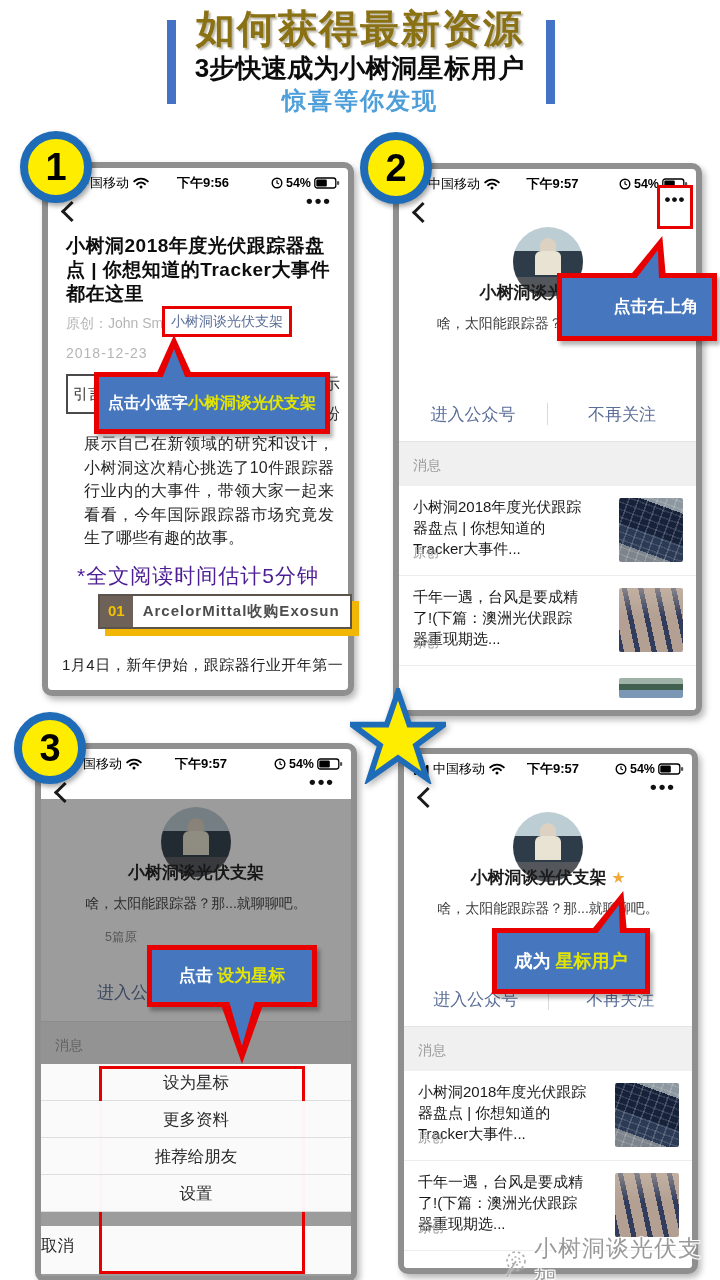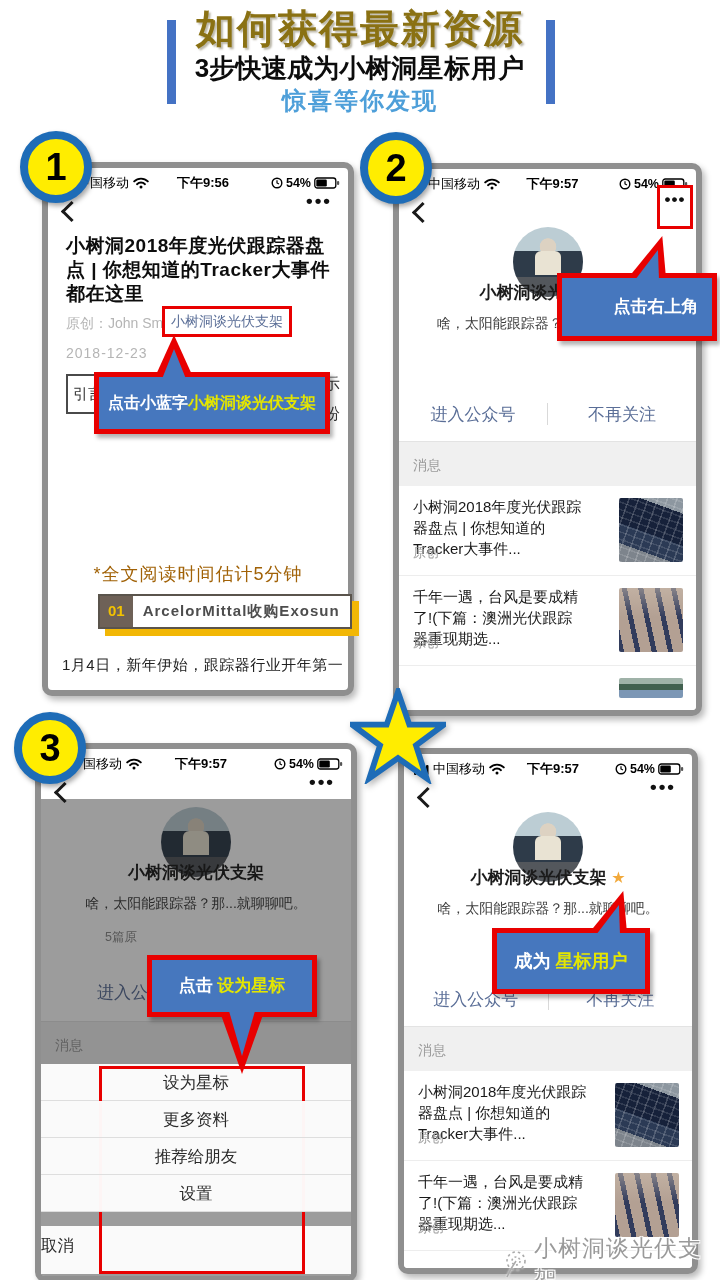--- a/index.html
+++ b/index.html
@@ -62,22 +62,22 @@
   .linkbox .link{font-size:14px;color:#5A6E97;}
   .art-date{position:absolute;top:177px;left:18px;font-size:14px;color:#b5b5b5;letter-spacing:1px;}
   .intro-box{position:absolute;top:206px;left:18px;width:40px;height:36px;border:2px solid #4a4a4a;
         display:flex;align-items:center;justify-content:center;font-size:15px;color:#333;}
   .frag{position:absolute;right:8px;font-size:16px;color:#333;}
   .frag1{top:206px}.frag2{top:236px}
   .c1{left:46px;top:204px;width:226px;height:52px;line-height:52px;font-size:16px;}
   .c1 .to{left:56px}.c1 .ti{left:63px}
   .art-para{position:absolute;top:264px;left:36px;right:14px;font-size:16px;line-height:23.5px;
         color:#262626;text-align:justify;}
-  .read-time{position:absolute;top:394px;left:0;right:0;text-align:center;font-size:18px;
-        color:#a16207;letter-spacing:1px;}
+  .read-time{position:absolute;top:394px;left:0;right:0;text-align:center;font-size:21px;
+        color:#4c1d95;letter-spacing:1px;}
   .sec{position:absolute;left:50px;top:426px;}
   .sec-shadow{position:absolute;left:7px;top:7px;width:100%;height:100%;background:#F2B705;}
   .sec-box{position:relative;display:flex;border:2px solid #5a544c;background:#fff;}
   .sec-num{background:#6E6157;color:#F2C200;font-weight:bold;font-size:15px;padding:6px 8px;}
   .sec-label{padding:6px 10px;color:#4d4d4d;font-weight:bold;font-size:15px;
         letter-spacing:1px;white-space:nowrap;}
   .art-bottom{position:absolute;top:488px;left:14px;right:6px;font-size:15px;color:#222;
         white-space:nowrap;overflow:hidden;letter-spacing:.5px;}
 
   
@@ -128,21 +128,21 @@
       border-top:1px solid #e3e3e3;}
   .dim{position:absolute;left:0;right:0;top:50px;bottom:0;background:rgba(20,20,20,.42);
       z-index:10;border-radius:0 0 4px 4px;}
   .sheet{position:absolute;left:0;right:0;top:315px;bottom:0;z-index:20;}
   .srow{position:relative;height:36px;line-height:36px;background:rgba(253,253,253,.97);
       border-bottom:1px solid #dedede;text-align:center;font-size:16.5px;color:#2a2a2a;}
   .srow-box{position:absolute;left:58px;right:46px;top:2px;bottom:2px;border:3px solid #E80000;}
   .sgap{height:14px;}
   .scancel{height:48px;line-height:38px;background:rgba(253,253,253,.97);text-align:left;
       font-size:16.5px;color:#2a2a2a;}
-  .c3{left:106px;top:196px;width:160px;height:52px;line-height:52px;font-size:17px;margin-top:10px;}
+  .c3{left:106px;top:196px;width:160px;height:52px;line-height:52px;font-size:17px;}
   .c3 .to{left:68px}.c3 .ti{left:77px}
 
   
   .c4{left:88px;top:174px;width:148px;height:56px;line-height:56px;font-size:18px;}
   .c4 .to{left:92px}.c4 .ti{left:99px}
 
   
   .nbadge{position:absolute;z-index:40;width:56px;height:56px;border-radius:50%;background:#FFED00;
       border:8px solid #1E6CB7;color:#000;font-size:38px;font-weight:bold;display:flex;
       align-items:center;justify-content:center;box-shadow:2px 3px 5px rgba(0,0,0,.35);}
@@ -214,20 +214,21 @@
     <div class="art-date">2018-12-23</div>
     <div class="intro-box">引言</div>
     <span class="frag frag1">示</span>
     <span class="frag frag2">纷</span>
 
     <div class="callout tail-up c1">
       <i class="to"></i><i class="ti"></i>
       <span>点击小蓝字</span><span class="hl">小树洞谈光伏支架</span>
     </div>
 
+    <div class="art-para">展示自己在新领域的研究和设计，小树洞这次精心挑选了10件跟踪器行业内的大事件，带领大家一起来看看，今年国际跟踪器市场究竟发生了哪些有趣的故事。</div>
     <div class="read-time">*全文阅读时间估计5分钟</div>
     <div class="sec">
       <i class="sec-shadow"></i>
       <div class="sec-box">
         <span class="sec-num">01</span>
         <span class="sec-label">ArcelorMittal收购Exosun</span>
       </div>
     </div>
     <div class="art-bottom">1月4日，新年伊始，跟踪器行业开年第一件</div>
   </div>

